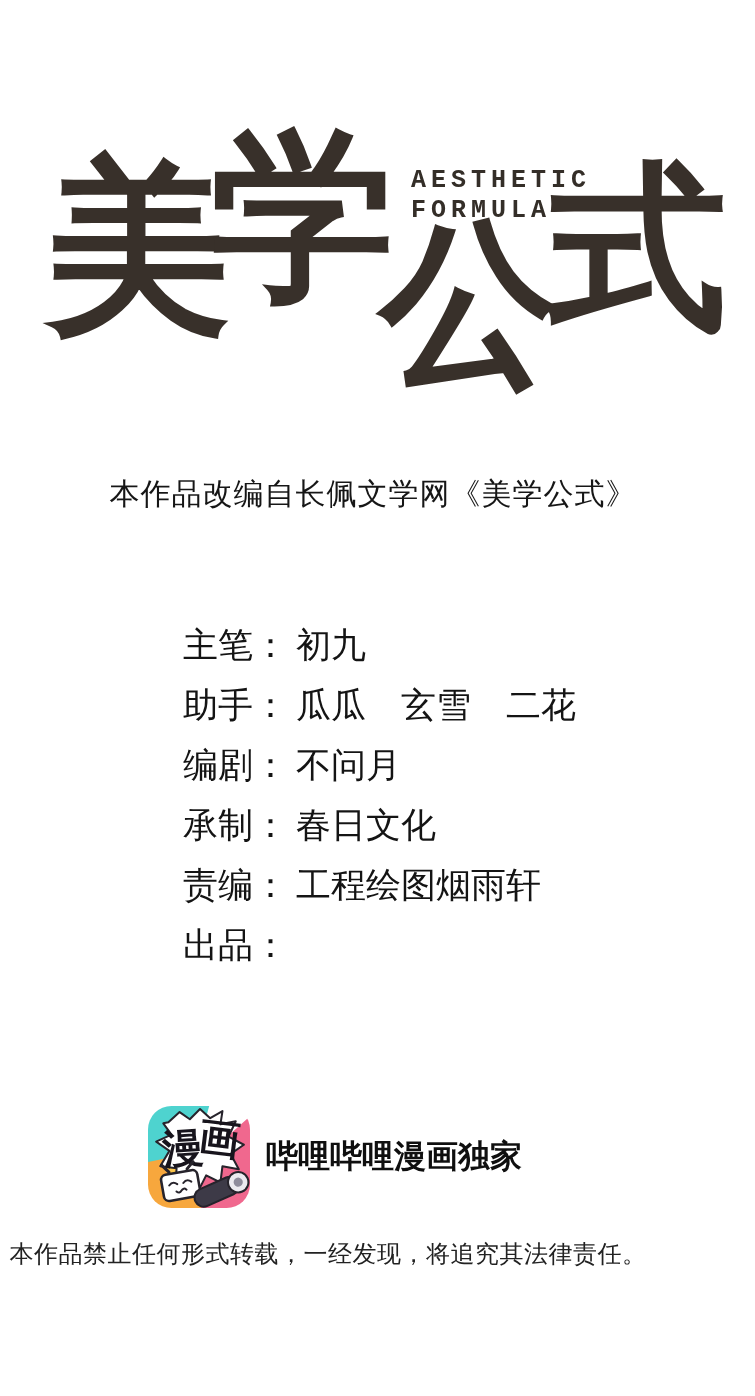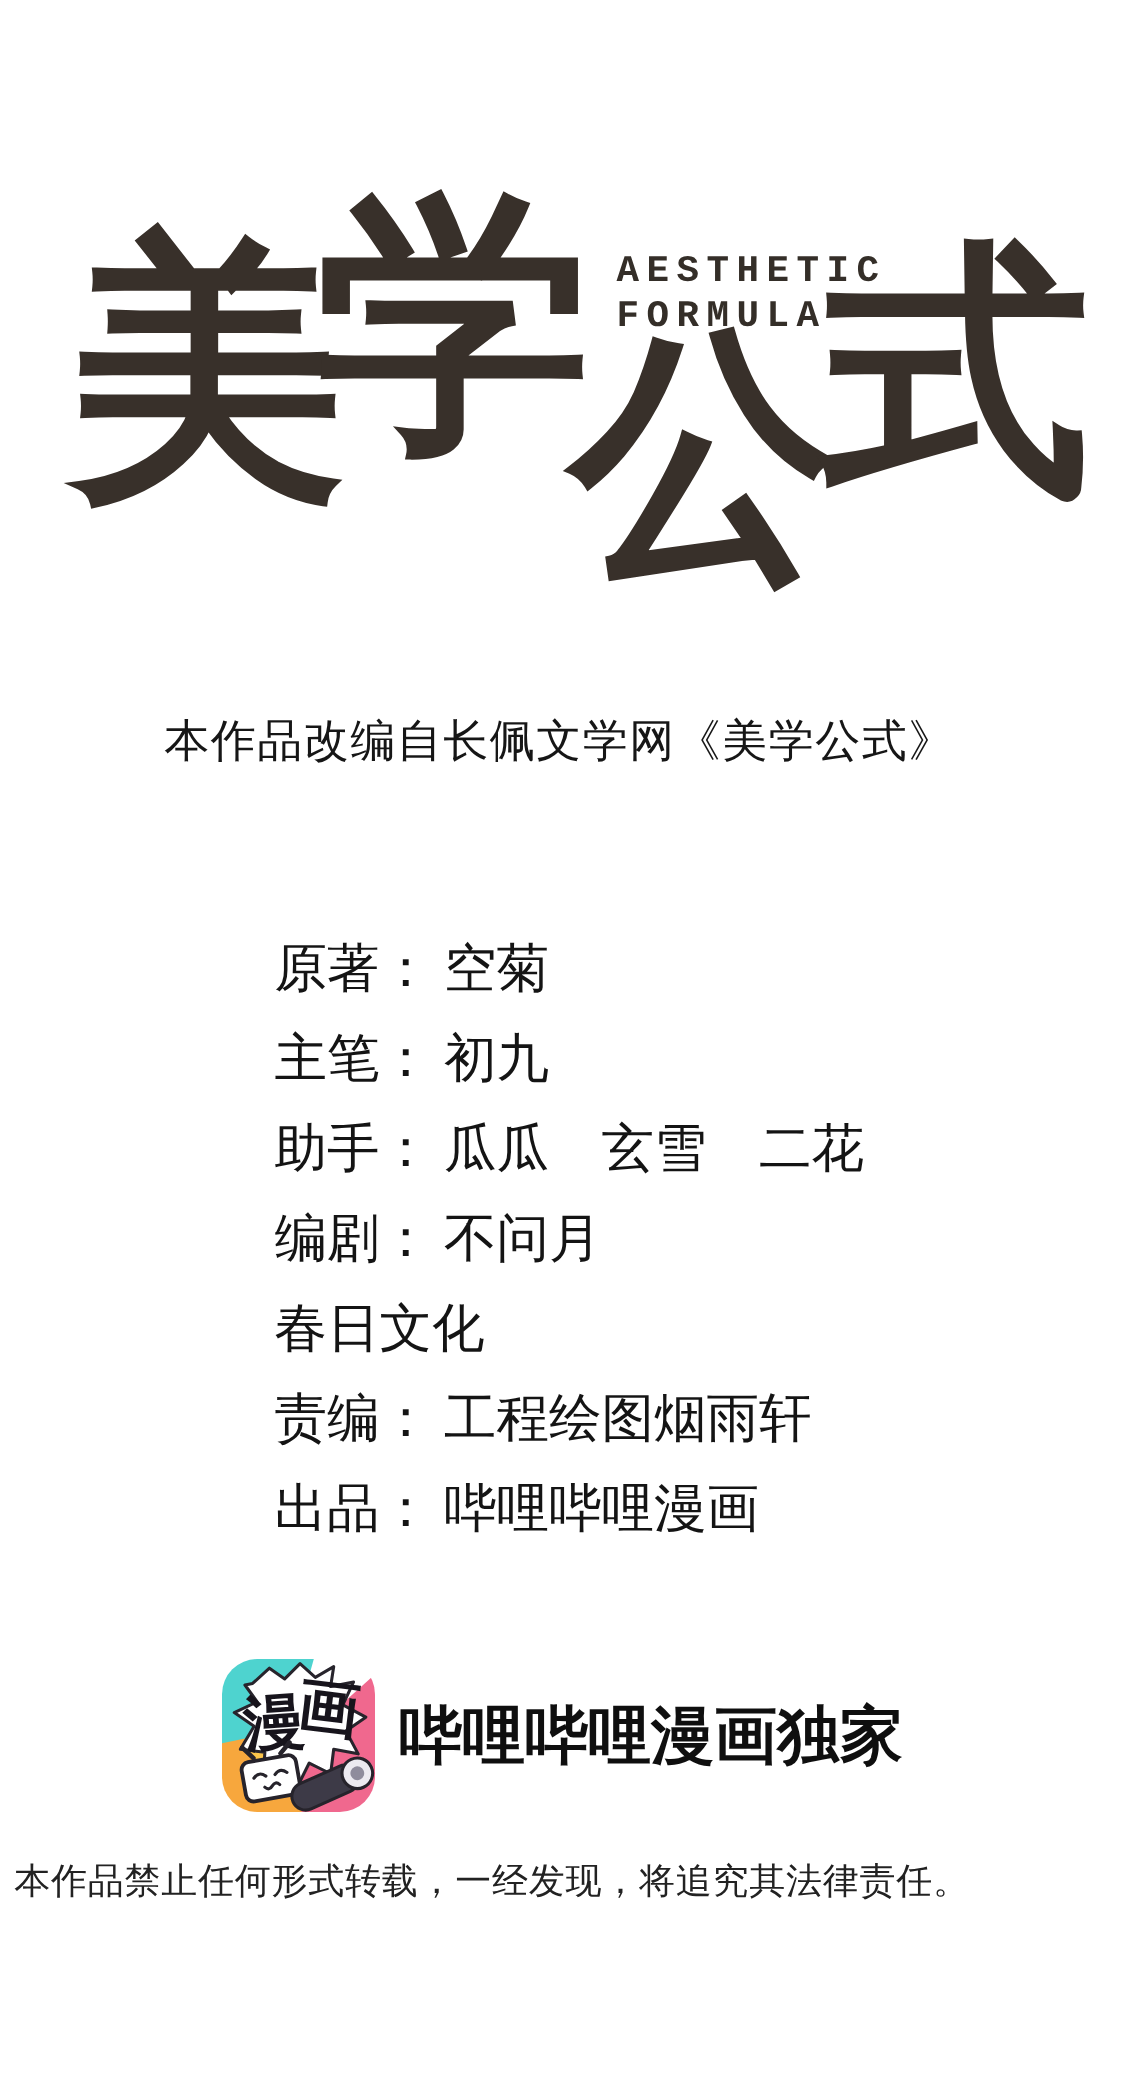--- a/index.html
+++ b/index.html
@@ -77,21 +77,21 @@
     position: absolute;
     left: 148px; top: 1106px;
     display: flex;
     align-items: center;
   }
   .logo-icon { width: 102px; height: 102px; display: block; }
   .exclusive {
     margin-left: 16px;
     font-family: "Liberation Serif", "DejaVu Serif", serif;
     font-weight: 700;
-    font-size: 42px;
+    font-size: 32px;
     letter-spacing: 0px;
     color: #0f0f0f;
     white-space: nowrap;
   }
 
   
   .copyright {
     position: absolute;
     left: 0; top: 1238px;
     width: 656px;
@@ -114,45 +114,41 @@
     <div class="subtitle">
       <div>AESTHETIC</div>
       <div>FORMULA</div>
     </div>
   </div>
 
   <div class="adaptation">本作品改编自长佩文学网《美学公式》</div>
 
   <div class="credits">
     <div class="credit-row">
-      <span class="credit-label">原著：</span>
-      <span class="credit-value">空菊</span>
-    </div>
-    <div class="credit-row">
       <span class="credit-label">主笔：</span>
       <span class="credit-value">初九</span>
     </div>
     <div class="credit-row">
       <span class="credit-label">助手：</span>
       <span class="credit-value">瓜瓜　玄雪　二花</span>
     </div>
     <div class="credit-row">
       <span class="credit-label">编剧：</span>
       <span class="credit-value">不问月</span>
     </div>
     <div class="credit-row">
+      <span class="credit-label">承制：</span>
       <span class="credit-value">春日文化</span>
     </div>
     <div class="credit-row">
       <span class="credit-label">责编：</span>
       <span class="credit-value">工程绘图烟雨轩</span>
     </div>
     <div class="credit-row">
       <span class="credit-label">出品：</span>
-      <span class="credit-value">哔哩哔哩漫画</span>
     </div>
   </div>
 
   <div class="publisher">
     <svg class="logo-icon" viewBox="0 0 100 100" xmlns="http://www.w3.org/2000/svg" aria-hidden="true">
       <defs>
         <clipPath id="rr">
             <rect x="0" y="0" width="100" height="100" rx="23" ry="23"></rect>
           </clipPath>
       </defs>

